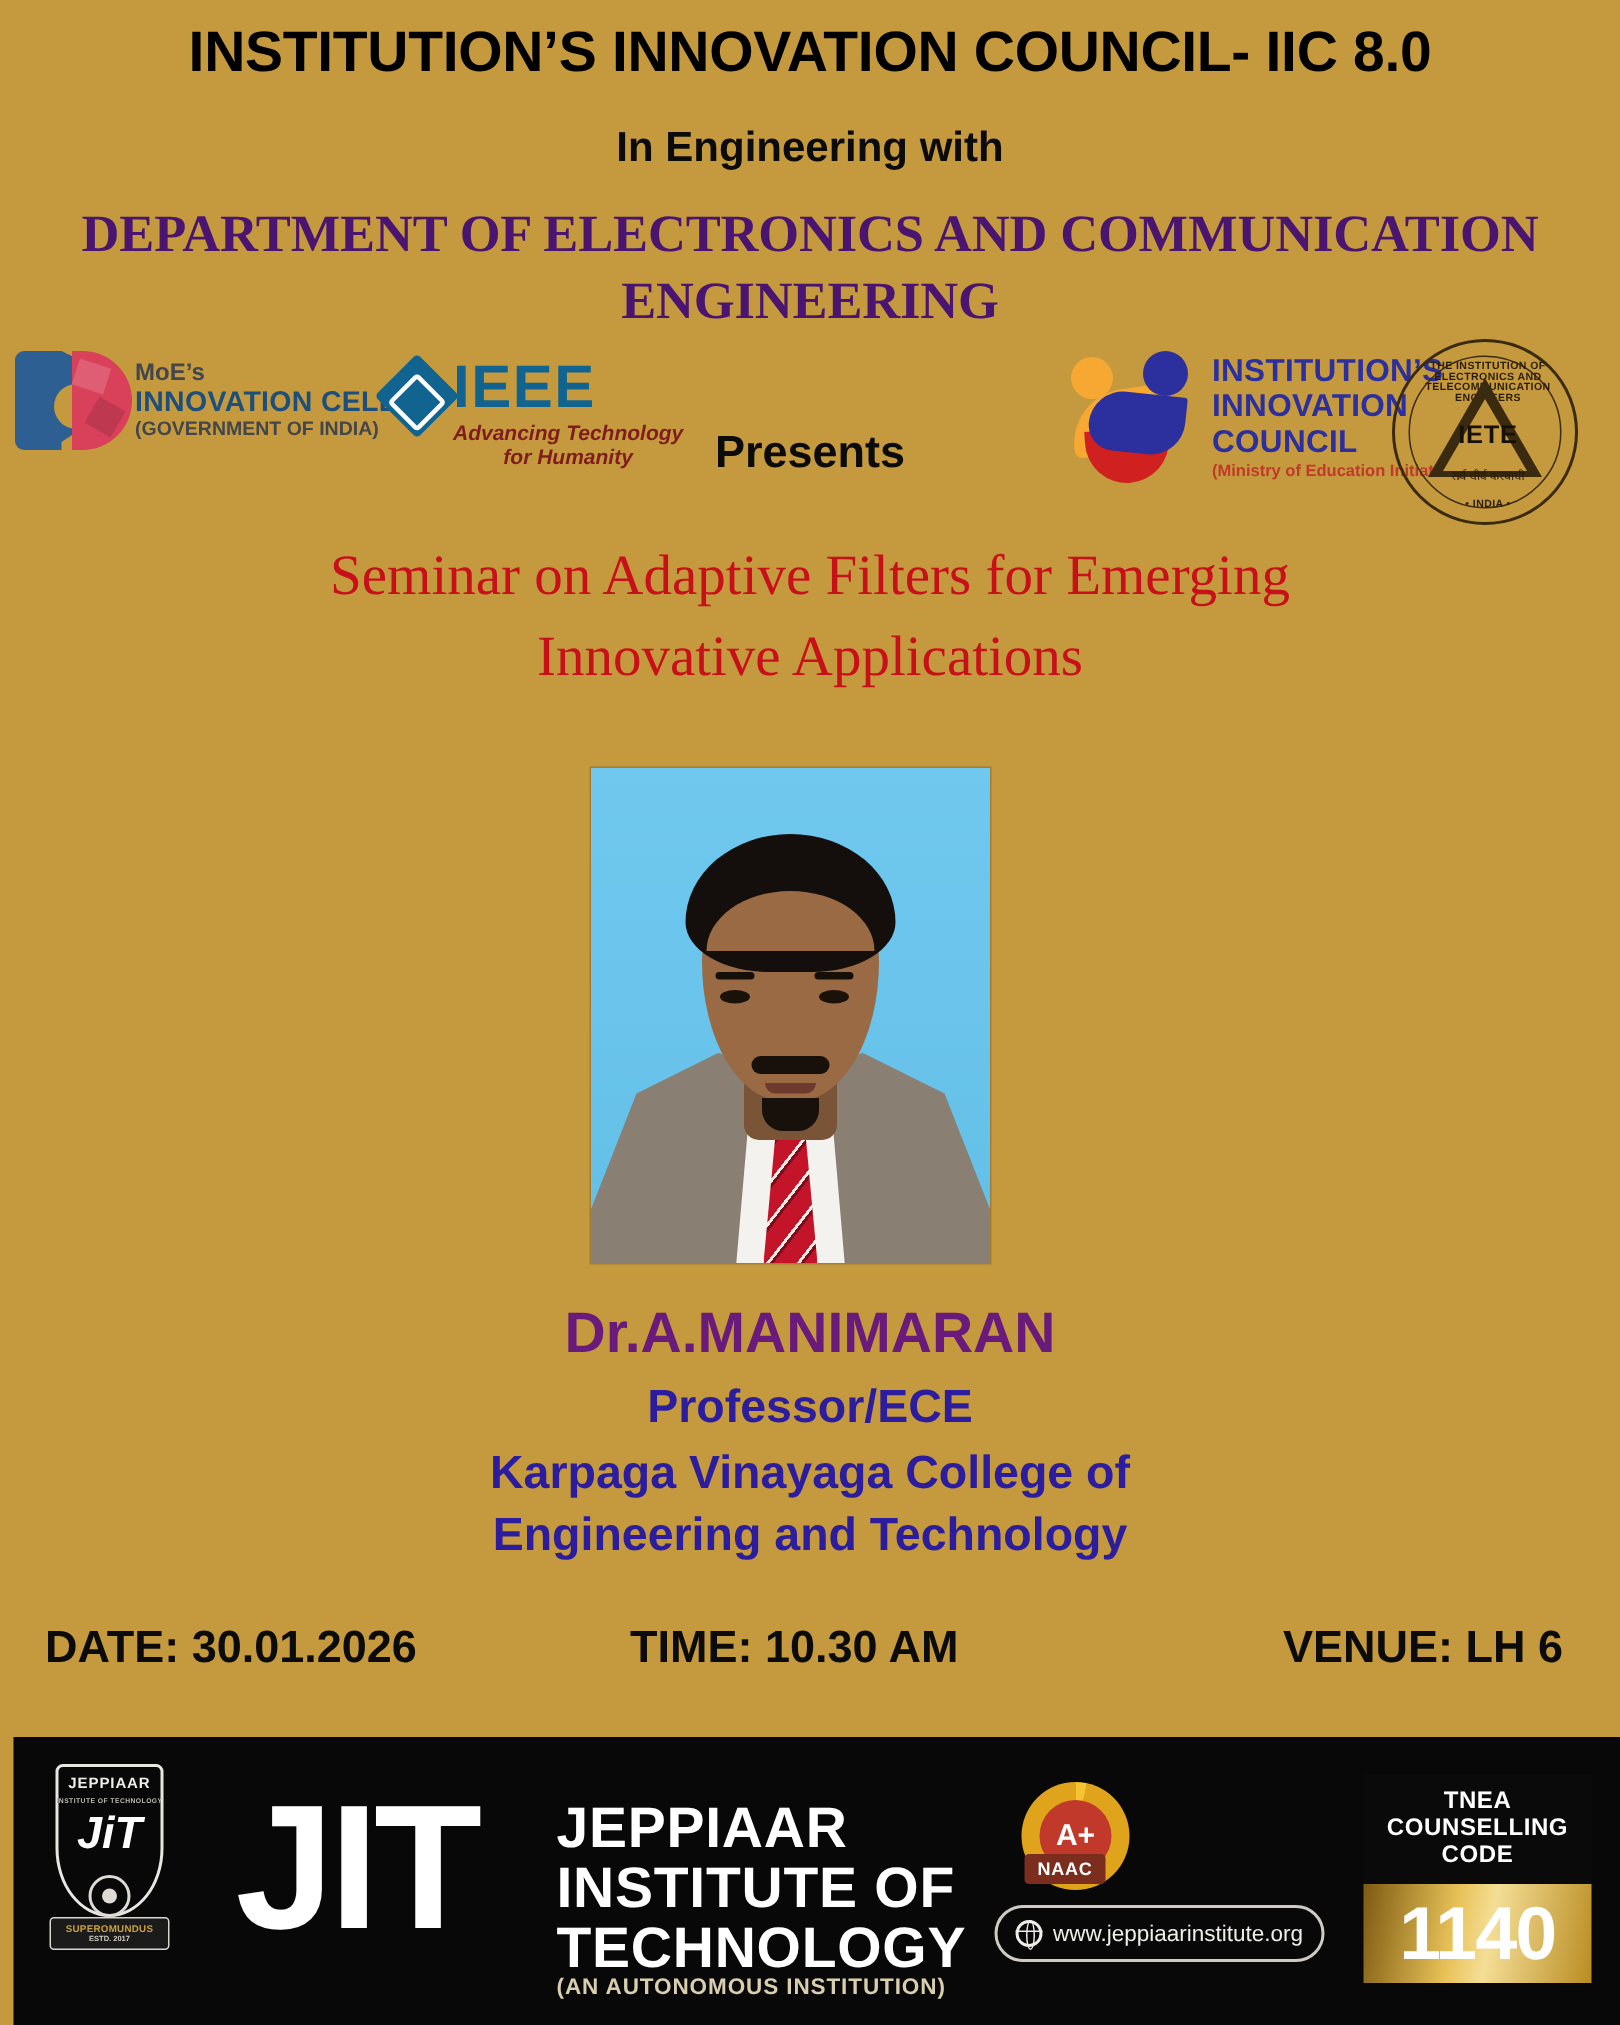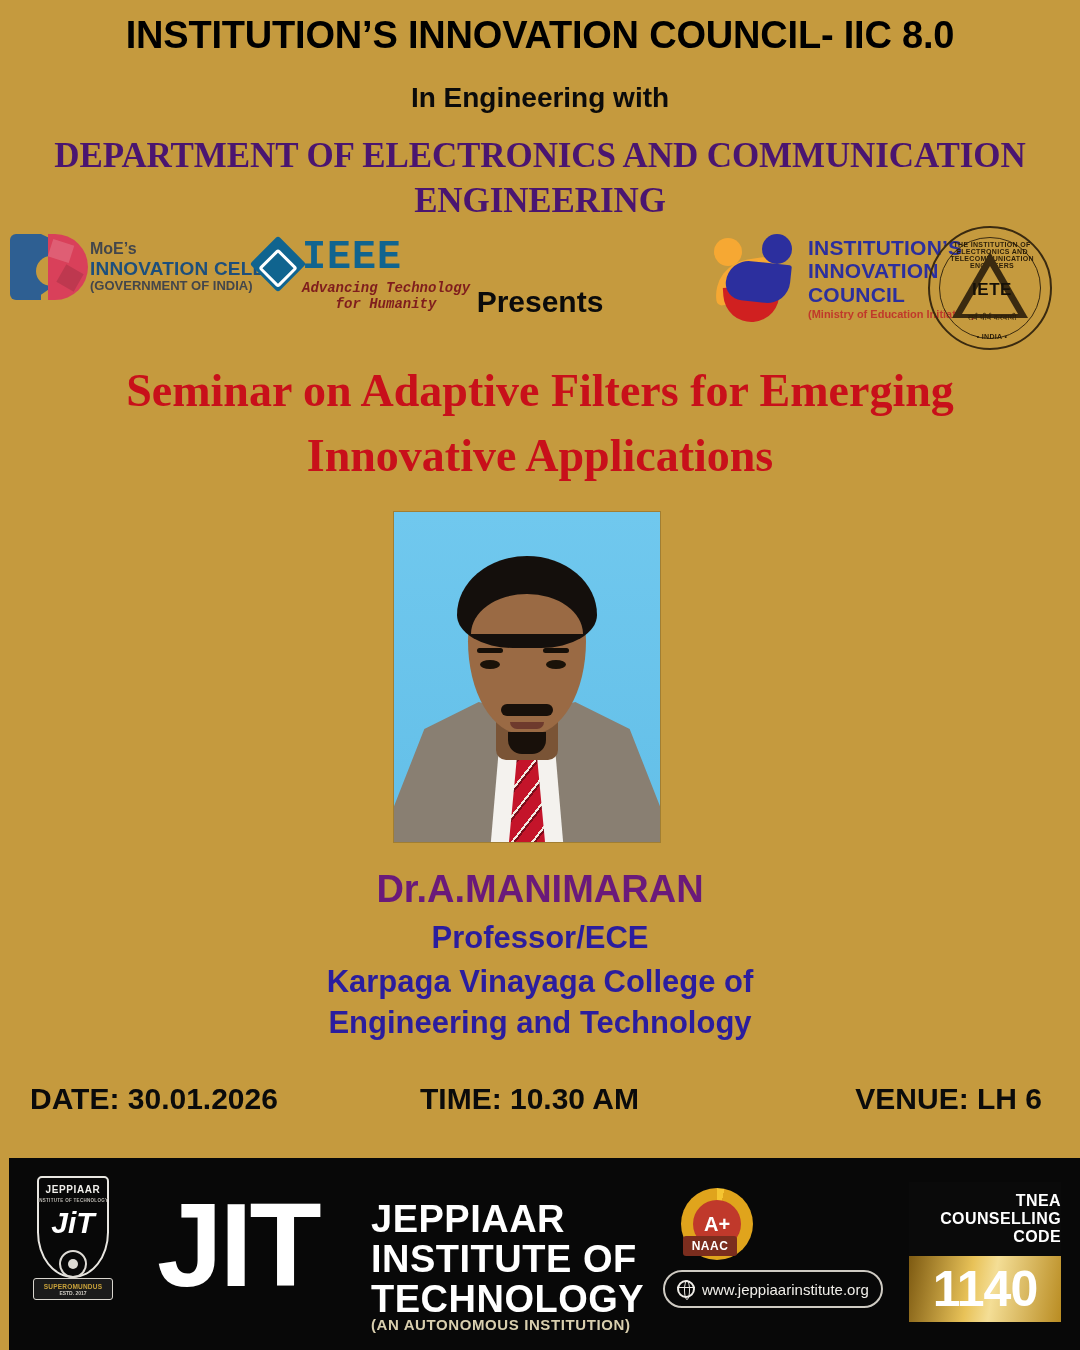--- a/index.html
+++ b/index.html
@@ -81,21 +81,21 @@
   
   .ieee { position: absolute; left: 258px; top: 16px; display: flex; align-items: flex-start; gap: 4px; }
   .ieee-dia {
     width: 40px; height: 40px; background: #10648f;
     transform: rotate(45deg); margin-top: 6px; position: relative; border-radius: 3px;
   }
   .ieee-dia::after {
     content:""; position:absolute; left:9px; top:9px; width:22px; height:22px;
     border: 3px solid #fff; border-radius: 3px;
   }
-  .ieee-txt { line-height: 1.0; font-family: Liberation Mono, monospace; }
+  .ieee-txt { line-height: 1.0; }
   .ieee-name { font-size: 40px; font-weight: bold; color: #10648f; letter-spacing: 1px; }
   .ieee-tag {
     font-size: 14px; font-style: italic; font-weight: bold; color: #7f1d1d;
     text-align: center; line-height: 1.15; margin-top: 2px;
   }
 
   
   .presents {
     position: absolute; top: 285px; left: 0; width: 1080px;
     text-align: center; font-size: 30px; font-weight: bold; color: #0b0b0b;
@@ -154,22 +154,22 @@
   .iete-hindi {
     position:absolute; left:0; bottom: 26px; width:124px; text-align:center;
     font-size: 8px; color:#2a1d08;
   }
 
   
   .title {
     position: absolute; top: 358px; left: 60px; width: 960px;
     text-align: center;
     font-family: "Liberation Serif", serif;
-    font-weight: bold;
-    font-size: 46px;
+    font-weight: normal;
+    font-size: 38px;
     line-height: 1.42;
     color: #c8101a;
   }
 
   
   .photo {
     position: absolute; left: 394px; top: 512px; width: 266px; height: 330px;
     background: #6cc6ea; overflow: hidden;
     box-shadow: 0 0 0 1px rgba(0,0,0,.18);
   }
@@ -348,21 +348,21 @@
   .globe {
     width: 18px; height: 18px; border-radius:50%; border: 2px solid #f0eee9; position: relative; flex: none;
   }
   .globe::before { content:""; position:absolute; left: 5px; top: -2px; width: 4px; height: 18px; border: 1.5px solid #f0eee9; border-radius: 50%; }
   .globe::after { content:""; position:absolute; left: -2px; top: 5px; width: 18px; height: 0; border-top: 1.5px solid #f0eee9; }
 
   
   .tnea { position: absolute; left: 900px; top: 24px; width: 152px; height: 140px; }
   .tnea-top {
     position:absolute; left:0; top:0; width:152px; height: 74px; background:#0a0a0a;
-    display:flex; flex-direction:column; align-items:flex-end; justify-content:center;
+    display:flex; flex-direction:column; align-items:center; justify-content:center;
     color:#fff; font-size: 16px; font-weight: bold; line-height: 1.12; text-align:center;
     letter-spacing: .4px;
   }
   .tnea-bot {
     position:absolute; left:0; top:74px; width:152px; height: 66px;
     background: linear-gradient(100deg,#7d5a12,#e8c258 40%,#f4de96 55%,#b98c22);
     display:flex; align-items:center; justify-content:center;
     color:#fff; font-size: 50px; font-weight: bold; letter-spacing: -1px;
   }
 </style>

